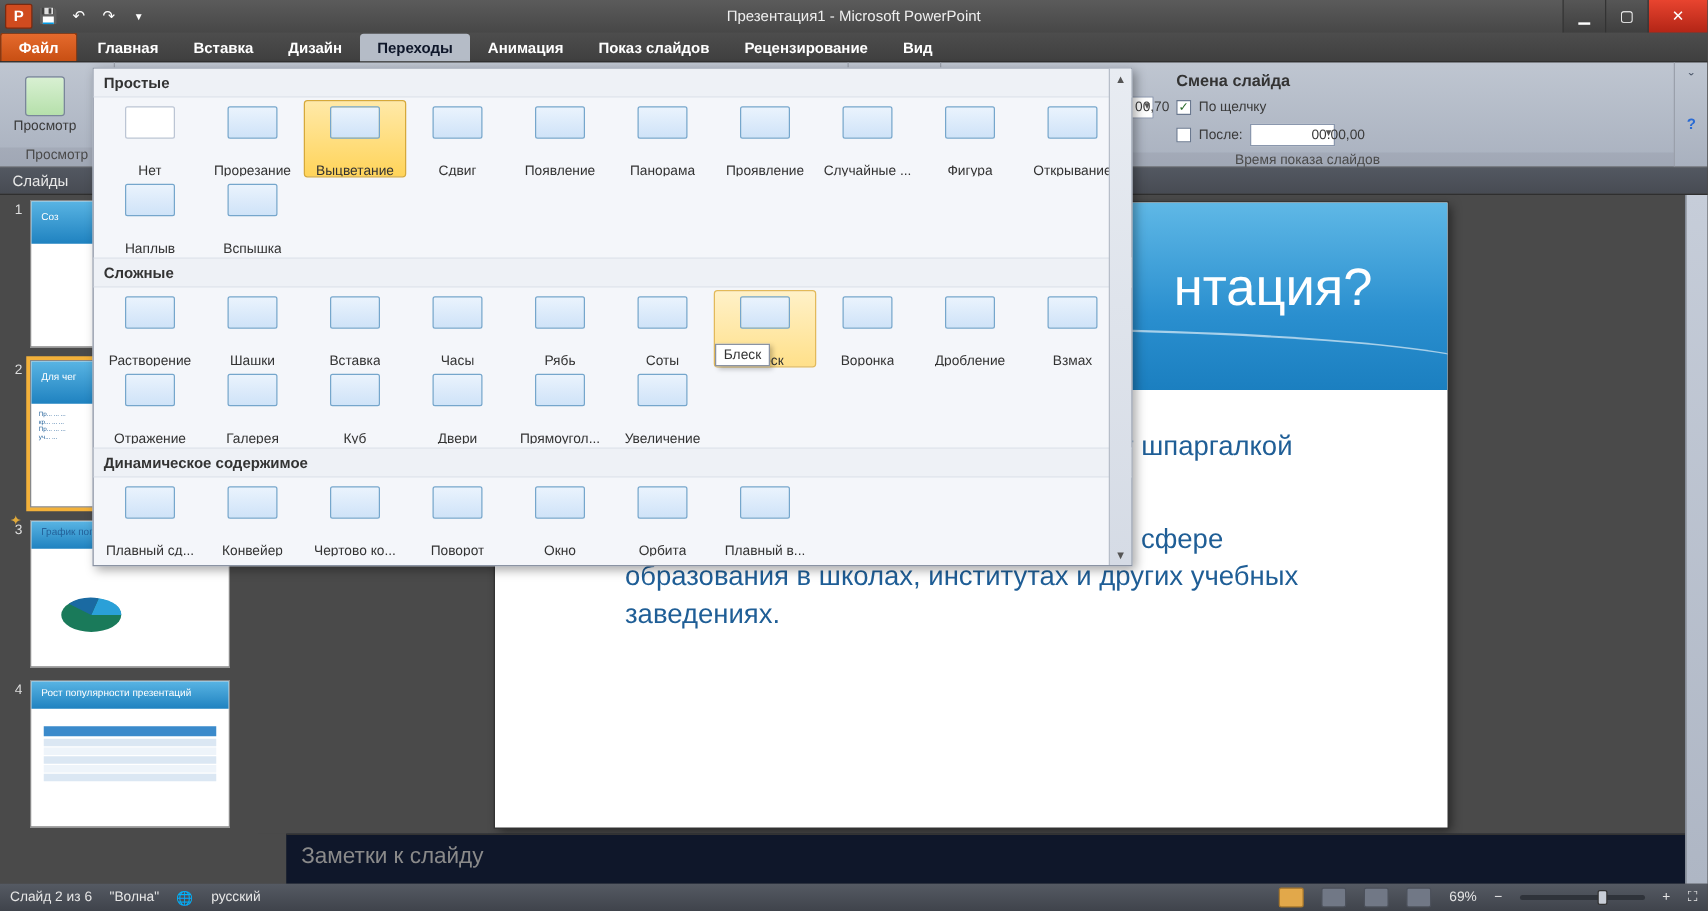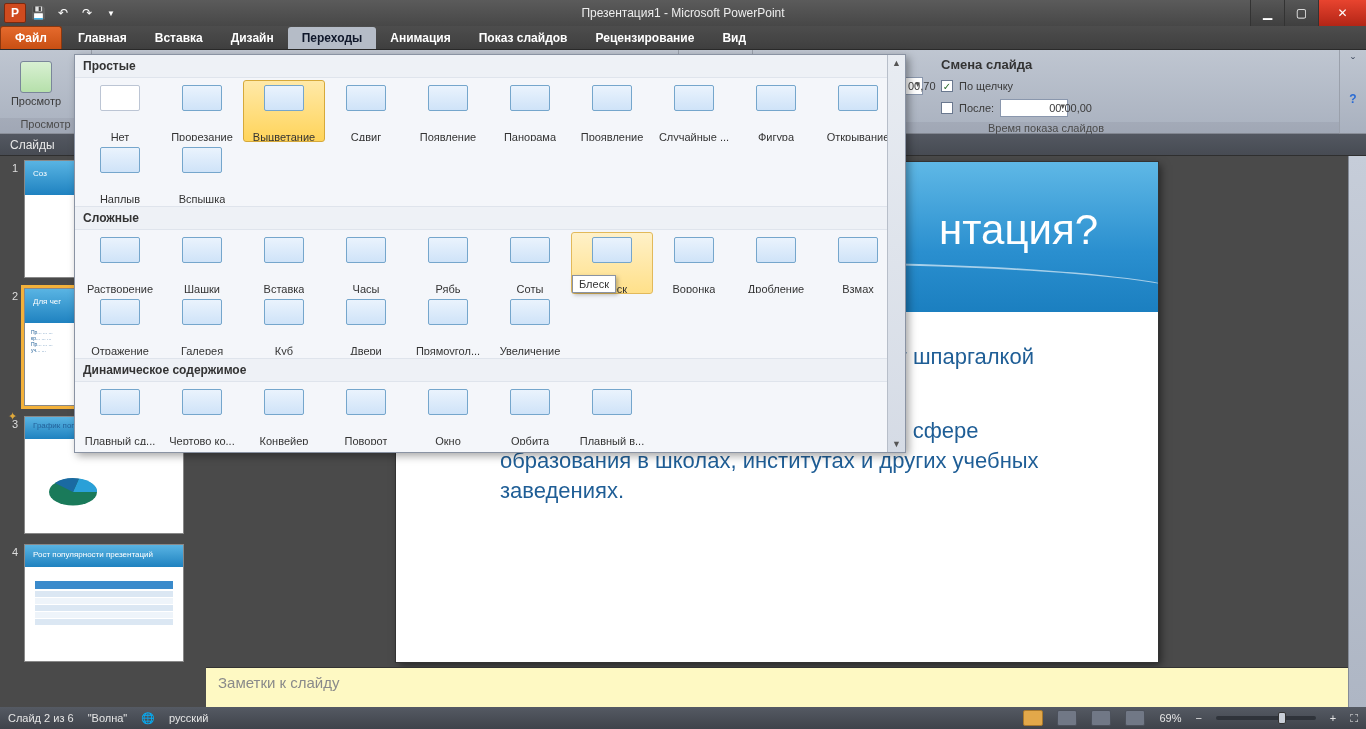--- a/index.html
+++ b/index.html
@@ -56,21 +56,21 @@
 .stage-wrap { flex:1; position:relative; display:flex; flex-direction:column; }
 .stage { flex:1; display:flex; align-items:center; justify-content:center; overflow:hidden; background:#4a4a4a; padding:10px 20px; }
 .slide { width:762px; height:500px; background:#fff; box-shadow:0 0 0 1px #333, 3px 3px 8px rgba(0,0,0,.5); position:relative; overflow:hidden; }
 .slide-hdr { height:150px; background:linear-gradient(180deg,#5fb8e6 0%,#2a8fcf 60%,#1b7fc0 100%); position:relative; }
 .slide-hdr::after{ content:""; position:absolute; left:-40px; right:-40px; bottom:-22px; height:70px; border-top:2px solid rgba(255,255,255,.6); border-radius:700px/60px; }
 .slide-title { position:absolute; top:44px; right:60px; color:#fff; font-size:42px; font-weight:300; }
 .slide-body { position:absolute; top:180px; left:80px; right:60px; color:#1f5e96; font-size:22px; line-height:30px; }
 .slide-body li { list-style:none; position:relative; padding-left:24px; margin-bottom:14px; }
 .slide-body li::before { content:"•"; position:absolute; left:0; top:0; color:#3a8acb; }
 
-.notes { height:40px; background:#fef9c3; border-top:1px solid #333; color:#8a8a8a; padding:6px 12px; font-size:15px; }
+.notes { height:40px; background:#0f172a; border-top:1px solid #333; color:#8a8a8a; padding:6px 12px; font-size:18px;margin-left:23px; }
 .vscroll { width:18px; background:linear-gradient(#c6cdd9,#aeb6c4); border-left:1px solid #858c98; }
 
 
 .status { position:absolute; left:0; right:0; bottom:0; height:22px; background:linear-gradient(#555a63,#3f434b); color:#e6e6e6; display:flex; align-items:center; font-size:11px; padding:0 8px; gap:14px; }
 .status .spacer { flex:1; }
 .status .view-btn { width:20px; height:16px; background:#717886; border:1px solid #4c515b; border-radius:2px; }
 .status .view-btn.active { background:#e2a84a; border-color:#a8782c; }
 .zoom-track { width:100px; height:4px; background:#2f333a; position:relative; border-radius:2px; }
 .zoom-thumb { position:absolute; top:-4px; left:62px; width:8px; height:12px; background:#c9ced7; border:1px solid #333; border-radius:2px; }
 
@@ -399,25 +399,25 @@
       </div>
     </div>
   <div class="cat-header">Динамическое содержимое</div>
   <div class="gal-grid" id="grid-dynamic">
       <div class="gal-item">
         <div class="ico"></div>
         <div class="lbl">Плавный сд...</div>
       </div>
       <div class="gal-item">
         <div class="ico"></div>
+        <div class="lbl">Конвейер</div>
+      </div>
+      <div class="gal-item">
+        <div class="ico"></div>
         <div class="lbl">Чертово ко...</div>
-      </div>
-      <div class="gal-item">
-        <div class="ico"></div>
-        <div class="lbl">Конвейер</div>
       </div>
       <div class="gal-item">
         <div class="ico"></div>
         <div class="lbl">Поворот</div>
       </div>
       <div class="gal-item">
         <div class="ico"></div>
         <div class="lbl">Окно</div>
       </div>
       <div class="gal-item">

